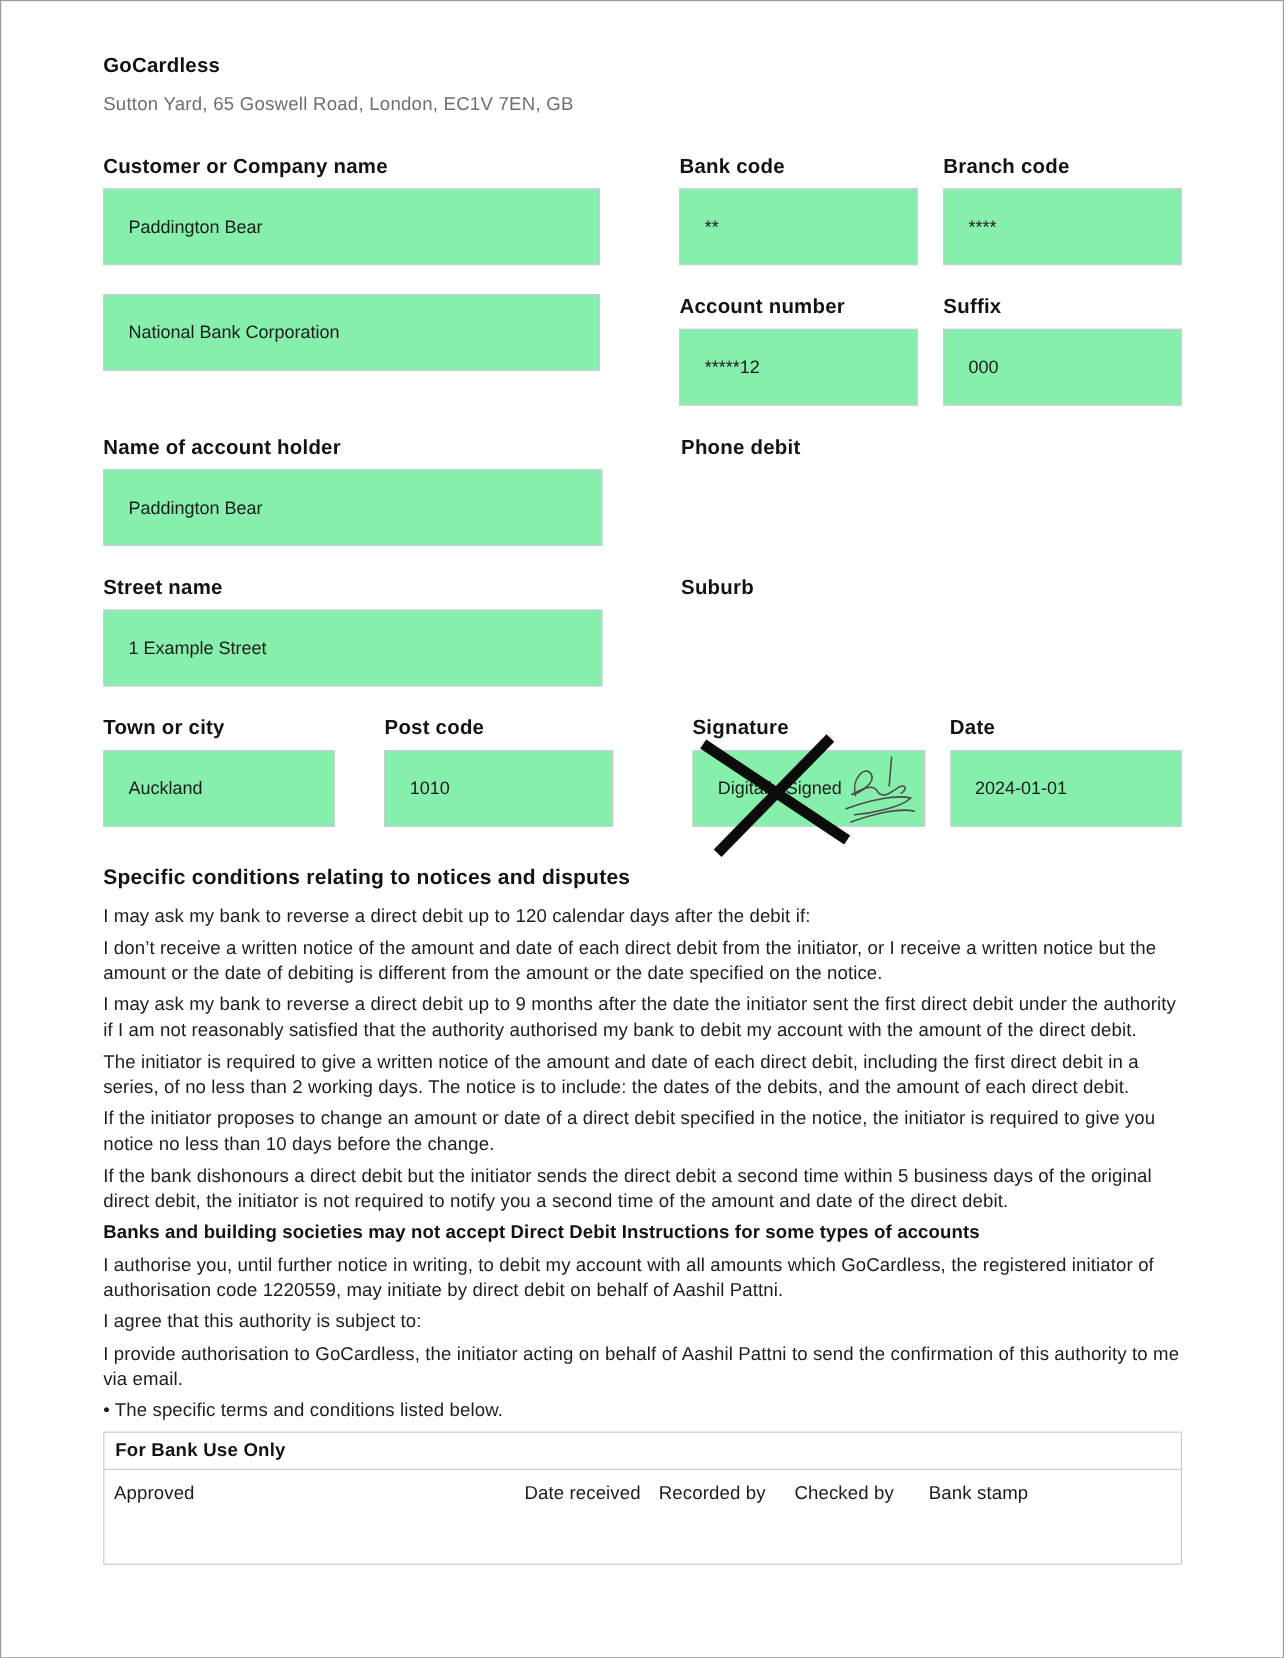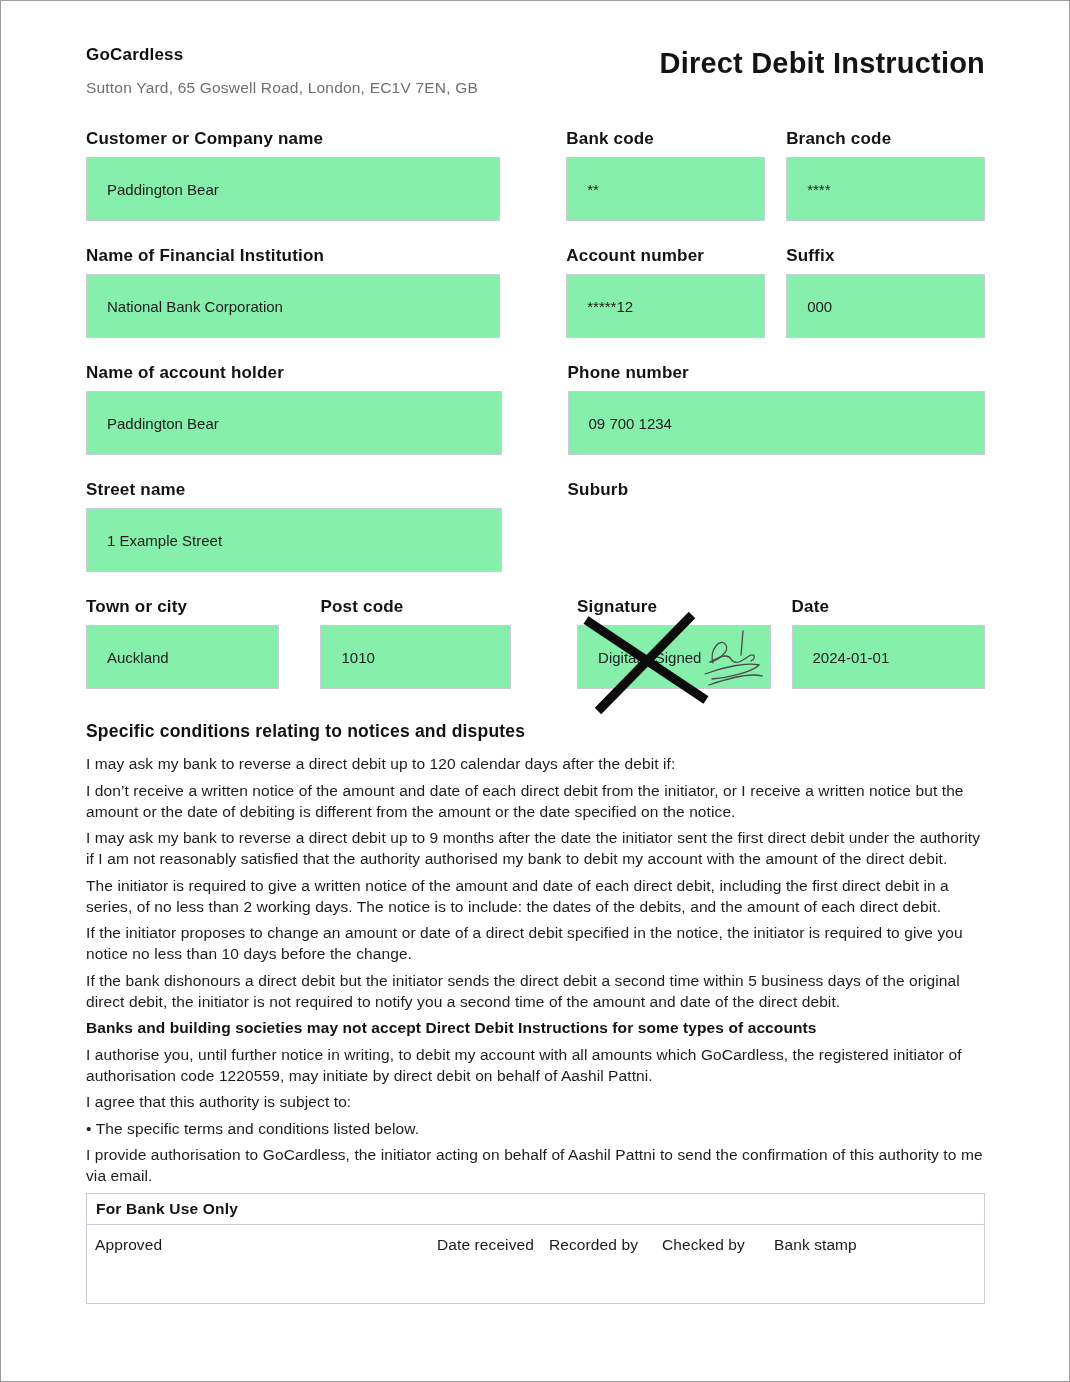--- a/index.html
+++ b/index.html
@@ -52,21 +52,20 @@
   .bb-label { position: absolute; top: 11px; font-size: 15.5px; color: #1b1b1b; letter-spacing: .1px; }
 </style>
 </head>
 <body>
 
 <div class="page">
 
   <div class="hdr">
     <div class="company">GoCardless</div>
     <div class="address">Sutton Yard, 65 Goswell Road, London, EC1V 7EN, GB</div>
-    <div class="doc-title">Direct Debit Instruction</div>
   </div>
 
   <div class="form">
 
     <div class="frow">
       <div class="field w427">
         <div class="flabel">Customer or Company name</div>
         <div class="fbox">
           <span class="fval">Paddington Bear</span>
         </div>
@@ -80,21 +79,20 @@
       <div class="field w205 ml19">
         <div class="flabel">Branch code</div>
         <div class="fbox">
           <span class="fval">****</span>
         </div>
       </div>
     </div>
 
     <div class="frow">
       <div class="field w427">
-        <div class="flabel">Name of Financial Institution</div>
         <div class="fbox">
           <span class="fval">National Bank Corporation</span>
         </div>
       </div>
       <div class="field w205 ml45">
         <div class="flabel">Account number</div>
         <div class="fbox">
           <span class="fval">*****12</span>
         </div>
       </div>
@@ -107,24 +105,21 @@
     </div>
 
     <div class="frow">
       <div class="field w427">
         <div class="flabel">Name of account holder</div>
         <div class="fbox">
           <span class="fval">Paddington Bear</span>
         </div>
       </div>
       <div class="field w429 ml45">
-        <div class="flabel">Phone number</div>
-        <div class="fbox">
-          <span class="fval">09 700 1234</span>
-        </div>
+        <div class="flabel">Phone debit</div>
       </div>
     </div>
 
     <div class="frow">
       <div class="field w427">
         <div class="flabel">Street name</div>
         <div class="fbox">
           <span class="fval">1 Example Street</span>
         </div>
       </div>
@@ -178,22 +173,22 @@
     <div class="cond-h">Specific conditions relating to notices and disputes</div>
     <p class="first">I may ask my bank to reverse a direct debit up to 120 calendar days after the debit if:</p>
     <p>I don’t receive a written notice of the amount and date of each direct debit from the initiator, or I receive a written notice but the amount or the date of debiting is different from the amount or the date specified on the notice.</p>
     <p>I may ask my bank to reverse a direct debit up to 9 months after the date the initiator sent the first direct debit under the authority if I am not reasonably satisfied that the authority authorised my bank to debit my account with the amount of the direct debit.</p>
     <p>The initiator is required to give a written notice of the amount and date of each direct debit, including the first direct debit in a series, of no less than 2 working days. The notice is to include: the dates of the debits, and the amount of each direct debit.</p>
     <p>If the initiator proposes to change an amount or date of a direct debit specified in the notice, the initiator is required to give you notice no less than 10 days before the change.</p>
     <p>If the bank dishonours a direct debit but the initiator sends the direct debit a second time within 5 business days of the original direct debit, the initiator is not required to notify you a second time of the amount and date of the direct debit.</p>
     <p class="b">Banks and building societies may not accept Direct Debit Instructions for some types of accounts</p>
     <p>I authorise you, until further notice in writing, to debit my account with all amounts which GoCardless, the registered initiator of authorisation code 1220559, may initiate by direct debit on behalf of Aashil Pattni.</p>
     <p>I agree that this authority is subject to:</p>
+    <p>I provide authorisation to GoCardless, the initiator acting on behalf of Aashil Pattni to send the confirmation of this authority to me via email.</p>
     <p>• The specific terms and conditions listed below.</p>
-    <p>I provide authorisation to GoCardless, the initiator acting on behalf of Aashil Pattni to send the confirmation of this authority to me via email.</p>
   </div>
 
   <div class="bankbox">
     <div class="bb-head">For Bank Use Only</div>
     <div class="bb-body">
       <span class="bb-label" style="left:8px">Approved</span>
       <span class="bb-label" style="left:350px">Date received</span>
       <span class="bb-label" style="left:462px">Recorded by</span>
       <span class="bb-label" style="left:575px">Checked by</span>
       <span class="bb-label" style="left:687px">Bank stamp</span>

